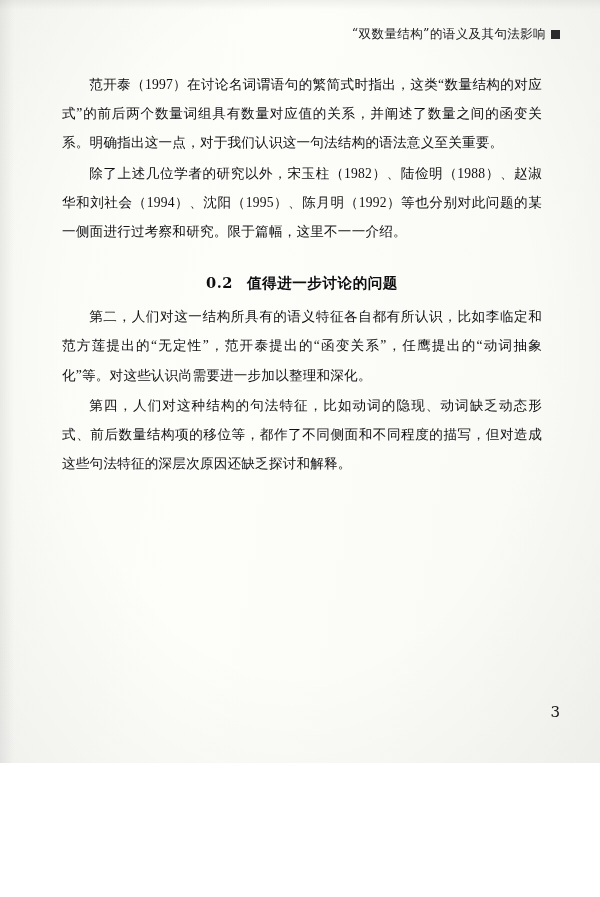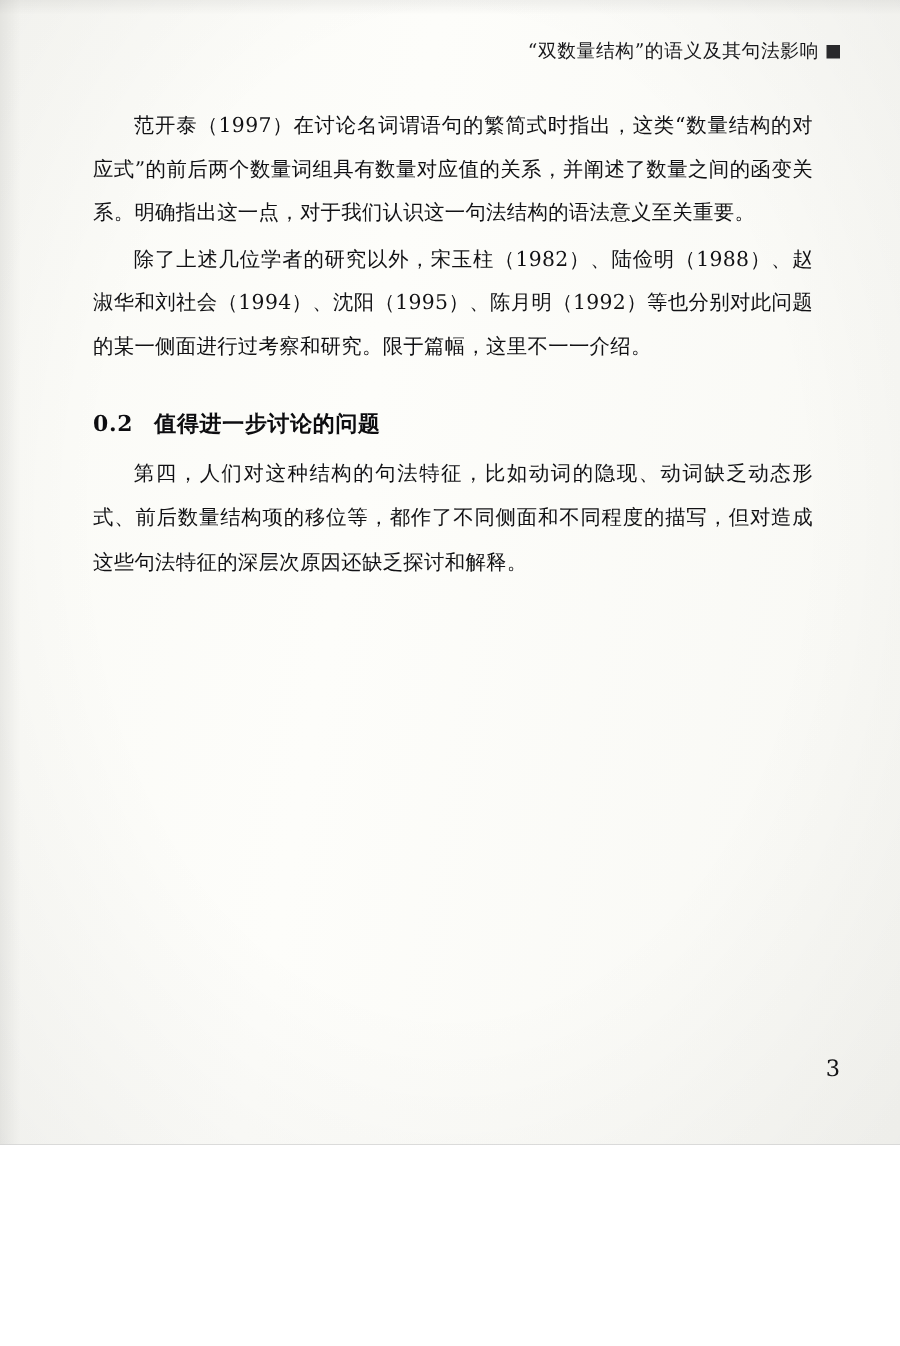--- a/index.html
+++ b/index.html
@@ -11,21 +11,21 @@
     height: 897px;
     background: #ffffff;
     font-family: "DejaVu Serif", "Liberation Serif", serif;
     overflow: hidden;
   }
 
   .page {
     position: relative;
     width: 600px;
     height: 763px;
-    background: #a3a3a3;
+    background: #fde047;
     box-sizing: border-box;
     overflow: hidden;
   }
 
   
   .paper-texture {
     position: absolute;
     inset: 0;
     background:
       radial-gradient(ellipse at 50% 45%, rgba(255,255,255,0) 55%, rgba(0,0,0,0.045) 100%),
@@ -72,36 +72,38 @@
 
   p.para {
     margin: 0 0 1px 0;
     font-size: 13.6px;
     line-height: 29.2px;
     color: #111114;
     text-align: justify;
     text-justify: inter-ideograph;
     text-indent: 2em;
     letter-spacing: 0.2px;
+    font-family: Liberation Serif, serif;
   }
 
   .para-group {
     margin-bottom: 2px;
   }
 
   .section-heading {
     margin: 22px 0 4px 0;
     font-size: 14.6px;
     line-height: 30px;
     color: #0d0d10;
     font-weight: bold;
     text-indent: 0;
     letter-spacing: 0.5px;
     display: flex;
     gap: 14px;
+    justify-content: center;
   }
   .section-number {
     font-family: "DejaVu Serif", "Liberation Serif", serif;
   }
 
   .page-number {
     position: absolute;
     right: 40px;
     bottom: 42px;
     font-size: 15px;
@@ -145,19 +147,20 @@
       <p class="para">范开泰（1997）在讨论名词谓语句的繁简式时指出，这类“数量结构的对应式”的前后两个数量词组具有数量对应值的关系，并阐述了数量之间的函变关系。明确指出这一点，对于我们认识这一句法结构的语法意义至关重要。</p>
       <p class="para">除了上述几位学者的研究以外，宋玉柱（1982）、陆俭明（1988）、赵淑华和刘社会（1994）、沈阳（1995）、陈月明（1992）等也分别对此问题的某一侧面进行过考察和研究。限于篇幅，这里不一一介绍。</p>
     </div>
 
     <h2 class="section-heading">
       <span class="section-number">0.2</span>
       <span class="section-title">值得进一步讨论的问题</span>
     </h2>
 
     <div class="para-group">
+      <p class="para">第二，人们对这一结构所具有的语义特征各自都有所认识，比如李临定和范方莲提出的“无定性”，范开泰提出的“函变关系”，任鹰提出的“动词抽象化”等。对这些认识尚需要进一步加以整理和深化。</p>
       <p class="para">第四，人们对这种结构的句法特征，比如动词的隐现、动词缺乏动态形式、前后数量结构项的移位等，都作了不同侧面和不同程度的描写，但对造成这些句法特征的深层次原因还缺乏探讨和解释。</p>
     </div>
 
   </div>
 
   <div class="page-number">3</div>
 </div>
 
 </body></html>

